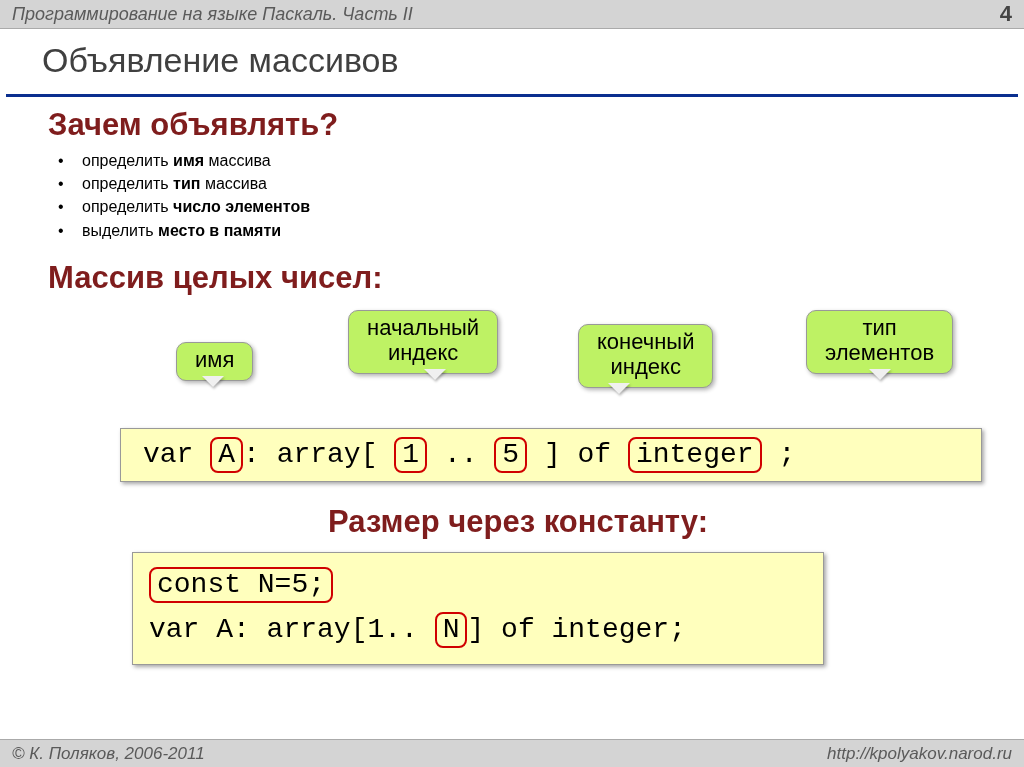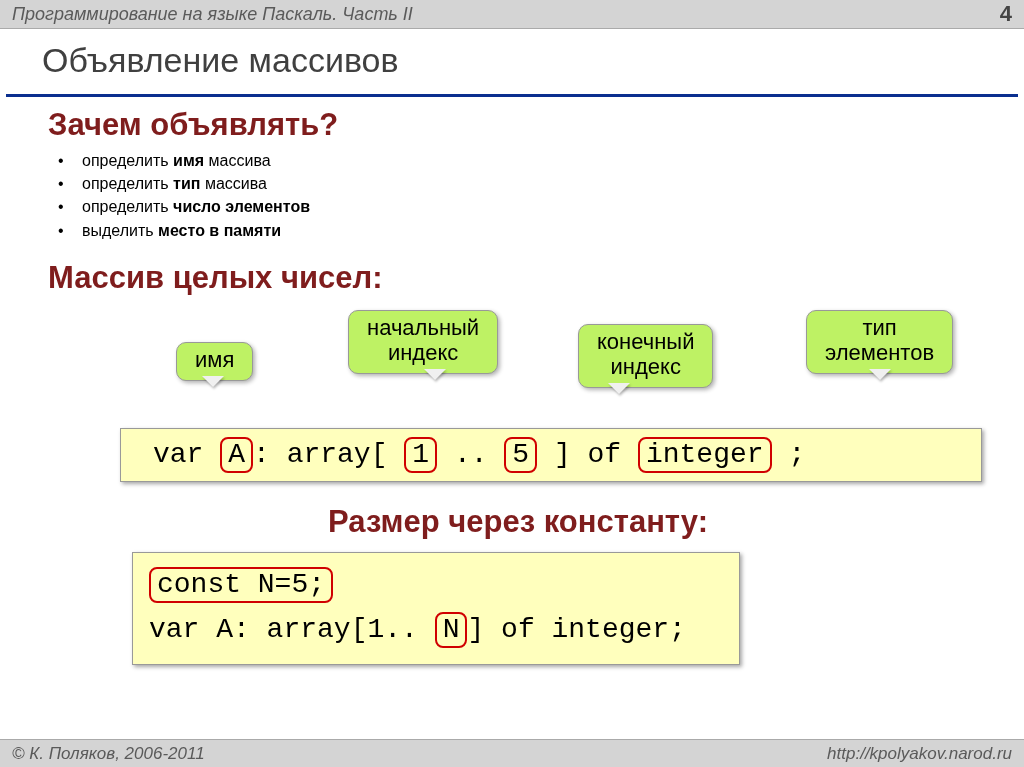--- a/index.html
+++ b/index.html
@@ -76,21 +76,21 @@
     border-top-color: #f0f0f0;
     filter: drop-shadow(1px 2px 1px rgba(0,0,0,0.25));
   }
   .codebar {
     position: absolute;
     left: 72px; right: 6px;
     bottom: 0;
     background: #ffffbd;
     border: 1px solid #999;
     box-shadow: 2px 2px 4px rgba(0,0,0,0.35);
-    padding: 8px 32px;
+    padding: 8px 22px;
     font-family: "Courier New", monospace;
     font-size: 28px;
     color: #000;
     white-space: nowrap;
   }
   .hl {
     display: inline-block;
     border: 2px solid #d00000;
     border-radius: 8px;
     padding: 0 6px;
@@ -100,21 +100,21 @@
   .codebox2 {
     margin: 12px 6px 0 84px;
     background: #ffffbd;
     border: 1px solid #999;
     box-shadow: 2px 2px 4px rgba(0,0,0,0.35);
     padding: 10px 16px 12px 16px;
     font-family: "Courier New", monospace;
     font-size: 28px;
     color: #000;
     line-height: 1.6;
-    width: 608px;
+    width: 692px;
   }
   .footer {
     position: absolute;
     left: 0; right: 0; bottom: 0;
     height: 28px;
     background: #d4d4d4;
     border-top: 1px solid #aaa;
     display: flex;
     justify-content: space-between;
     align-items: center;

